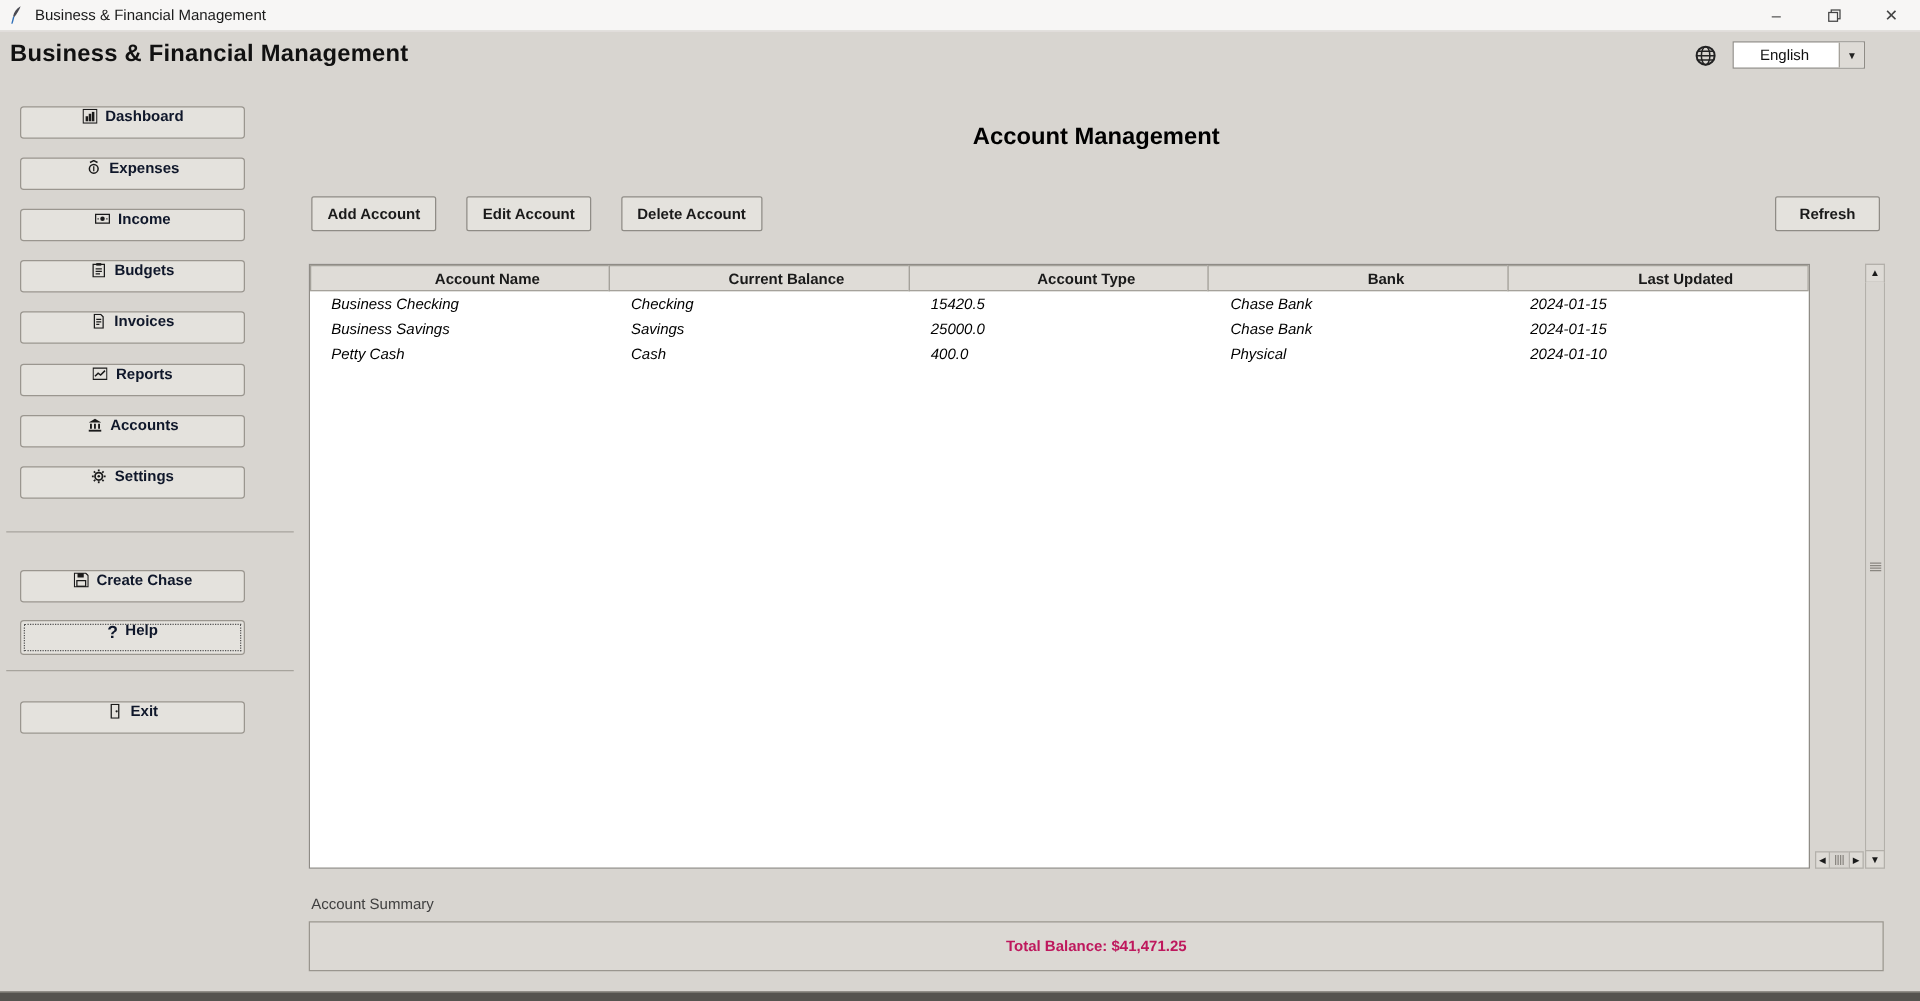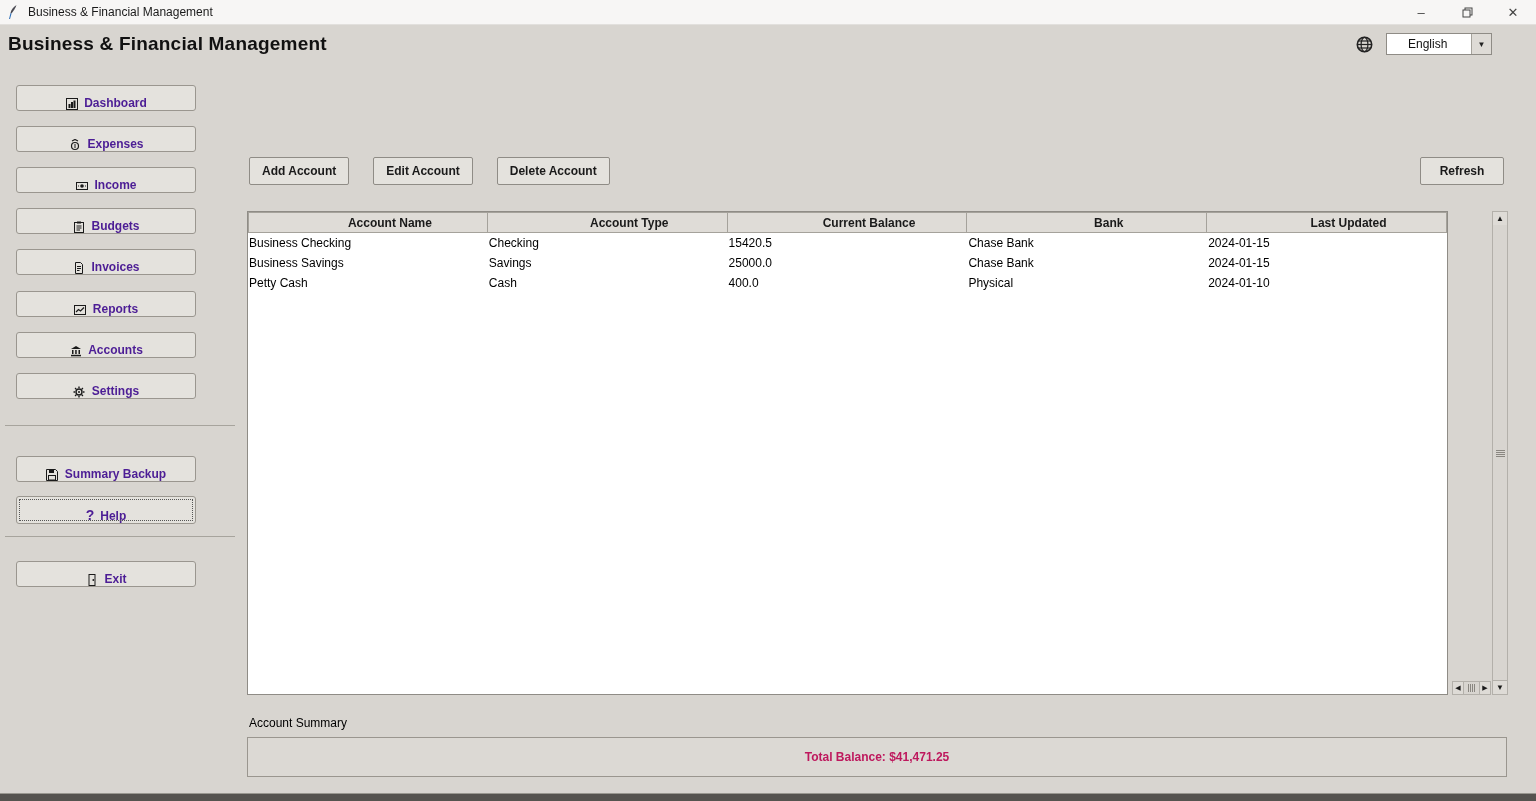--- a/index.html
+++ b/index.html
@@ -26,22 +26,22 @@
   .combobox { width:106px; height:22px; background:#ffffff; border:1px solid #8f8c86;
     display:flex; align-items:center; }
   .combobox .combo-value { flex:1; font-size:12px; padding-left:21px; color:#111; }
   .combobox .combo-arrow { width:20px; height:20px; background:#dedbd6; border-left:1px solid #a5a29b;
     display:flex; align-items:center; justify-content:center; font-size:8px; color:#222; }
 
   
   .sidebar { position:absolute; left:0; top:62px; width:240px; height:732px; }
   .side-btn { position:absolute; left:16px; width:180px; height:26px;
     background:#e4e2dd; border:1px solid #9a968f; border-radius:3px;
-    display:flex; align-items:flex-end; justify-content:center; gap:6px;
-    font-size:12px; font-weight:600; color:#4c1d95; cursor:default; }
+    display:flex; align-items:flex-start; justify-content:center; gap:6px;
+    font-size:12px; font-weight:600; color:#0f172a; cursor:default; }
   .side-btn .bicon { width:13px; height:13px; display:inline-flex; align-items:center; justify-content:center; }
   .side-btn .bicon svg { display:block; }
   .qmark { font-size:14px; font-weight:bold; }
   .help-focus { outline:1px dotted #555; outline-offset:-4px; height:28px; }
   .side-sep { position:absolute; left:5px; width:230px; height:0; border-top:1px solid #a7a49d; }
 
   
   .main-title { position:absolute; left:247px; top:99px; width:1260px; text-align:center;
     font-size:19px; font-weight:bold; color:#000; }
   .toolbar-left { position:absolute; left:249px; top:157px; display:flex; gap:24px; }
@@ -52,40 +52,40 @@
 
   
   .tbl { position:absolute; left:247px; top:211px; width:1201px; height:484px;
     background:#ffffff; border:1px solid #8f8c86; }
   .tbl-header { display:grid; grid-template-columns:repeat(5,1fr); height:21px; }
   .th { background:#dfdcd7; border:1px solid #a5a29b; margin-left:-1px;
     display:flex; align-items:center; justify-content:center;
     font-size:12px; font-weight:600; color:#1a1a1a;padding-left:44px; }
   .th:first-child { margin-left:0; }
   .trow { display:grid; grid-template-columns:repeat(5,1fr); height:20px; }
-  .td { font-size:12px; color:#000; display:flex; align-items:center; padding-left:1px;
-    white-space:nowrap; overflow:hidden; }
+  .td { font-size:12px; color:#000; display:flex; align-items:center; padding-left:17px;
+    white-space:nowrap; overflow:hidden;font-style:italic; }
 
   
   .vscroll { position:absolute; left:1492px; top:211px; width:16px; height:484px;
     background:#d8d5d0; border:1px solid #b3b0aa; display:flex; flex-direction:column; }
   .sb-btn { height:15px; background:#dedbd6; border:1px solid #b3b0aa; margin:-1px;
     display:flex; align-items:center; justify-content:center; font-size:8px; color:#1a1a1a; flex:0 0 auto; }
   .vthumb { flex:1; background:#d8d5d0; display:flex; align-items:center; justify-content:center; }
   .grip-h { display:flex; flex-direction:column; gap:1px; }
   .grip-h i { display:block; width:9px; height:1px; background:#8a8781; }
   .hscroll { position:absolute; left:1452px; top:681px; width:39px; height:14px;
     background:#d8d5d0; border:1px solid #b3b0aa; display:flex; }
   .hsb-btn { width:12px; background:#dedbd6; border:1px solid #b3b0aa; margin:-1px;
     display:flex; align-items:center; justify-content:center; font-size:7px; color:#1a1a1a; flex:0 0 auto; }
   .hthumb { flex:1; display:flex; align-items:center; justify-content:center; gap:1px; }
   .hthumb i { display:block; width:1px; height:8px; background:#8a8781; }
 
   
-  .summary-label { position:absolute; left:249px; top:716px; font-size:12px; color:#000000; }
+  .summary-label { position:absolute; left:249px; top:716px; font-size:12px; color:#404040; }
   .summary-box { position:absolute; left:247px; top:737px; width:1260px; height:40px;
     background:#dcd9d4; border:1px solid #9a968f;
     display:flex; align-items:center; justify-content:center; }
   .summary-box .summary-text { font-size:12px; font-weight:600; color:#be185d; }
 
   
   .bottom-strip { position:absolute; left:0; top:793px; width:1536px; height:8px;
     background:#55534f; border-top:1px solid #999790; }
 </style>
 </head>
@@ -238,53 +238,54 @@
     <div class="side-sep" style="top:363px"></div>
 
     <div class="side-btn" style="top:394px">
       <span class="bicon">
         <svg width="12" height="12" viewBox="0 0 12 12">
             <path d="M0.5 0.5 h9 l2 2 v9 h-11 z" fill="none" stroke="#1a1a1a"></path>
             <rect x="3" y="0.5" width="5" height="3.5" fill="#1a1a1a"></rect>
             <rect x="2.5" y="6.5" width="7" height="4.5" fill="none" stroke="#1a1a1a"></rect>
           </svg>
       </span>
-      <span>Summary Backup</span>
+      <span>Create Chase</span>
     </div>
     <div class="side-btn help-focus" style="top:434px">
       <span class="qmark">?</span>
       <span>Help</span>
     </div>
 
     <div class="side-sep" style="top:474px"></div>
 
     <div class="side-btn" style="top:499px">
       <span class="bicon">
         <svg width="12" height="12" viewBox="0 0 12 12">
             <rect x="3" y="0.5" width="6" height="11" fill="none" stroke="#1a1a1a"></rect>
             <circle cx="7.3" cy="6" r="0.9" fill="#1a1a1a"></circle>
           </svg>
       </span>
       <span>Exit</span>
     </div>
   </div>
 
+  <div class="main-title">Account Management</div>
 
   <div class="toolbar-left">
     <button class="push-btn">Add Account</button>
     <button class="push-btn">Edit Account</button>
     <button class="push-btn">Delete Account</button>
   </div>
   <button class="push-btn refresh-btn">Refresh</button>
 
   <div class="tbl">
     <div class="tbl-header">
       <div class="th">Account Name</div>
+      <div class="th">Current Balance</div>
       <div class="th">Account Type</div>
-      <div class="th">Current Balance</div>
       <div class="th">Bank</div>
       <div class="th">Last Updated</div>
     </div>
     <div class="trow">
       <div class="td">Business Checking</div>
       <div class="td">Checking</div>
       <div class="td">15420.5</div>
       <div class="td">Chase Bank</div>
       <div class="td">2024-01-15</div>
     </div>

